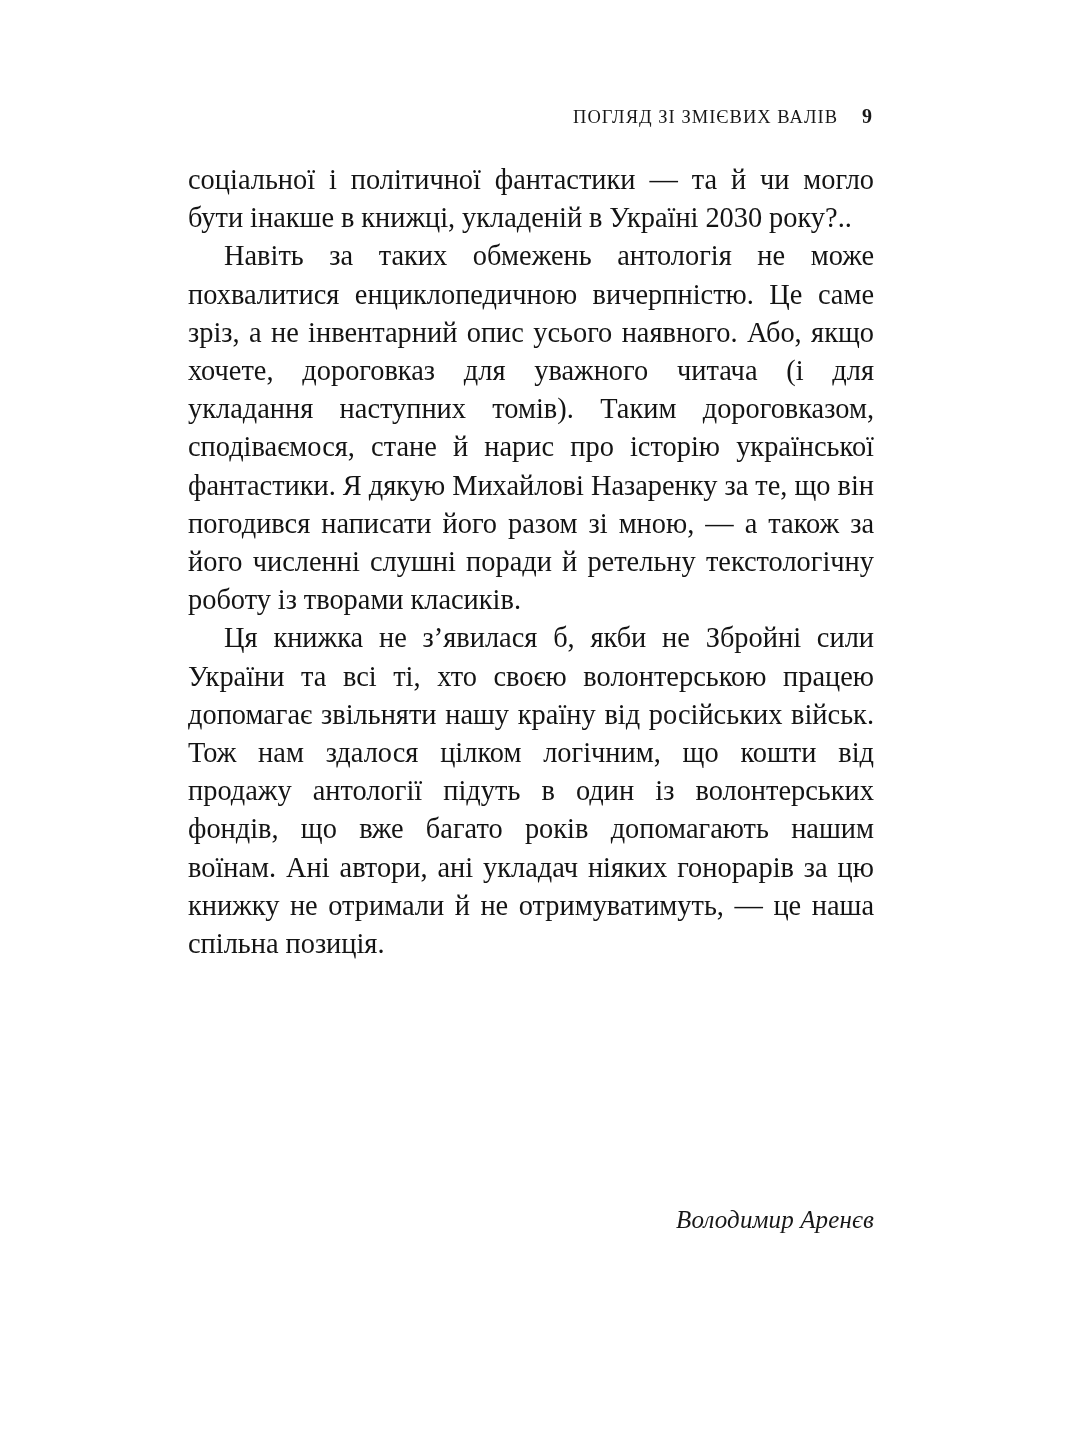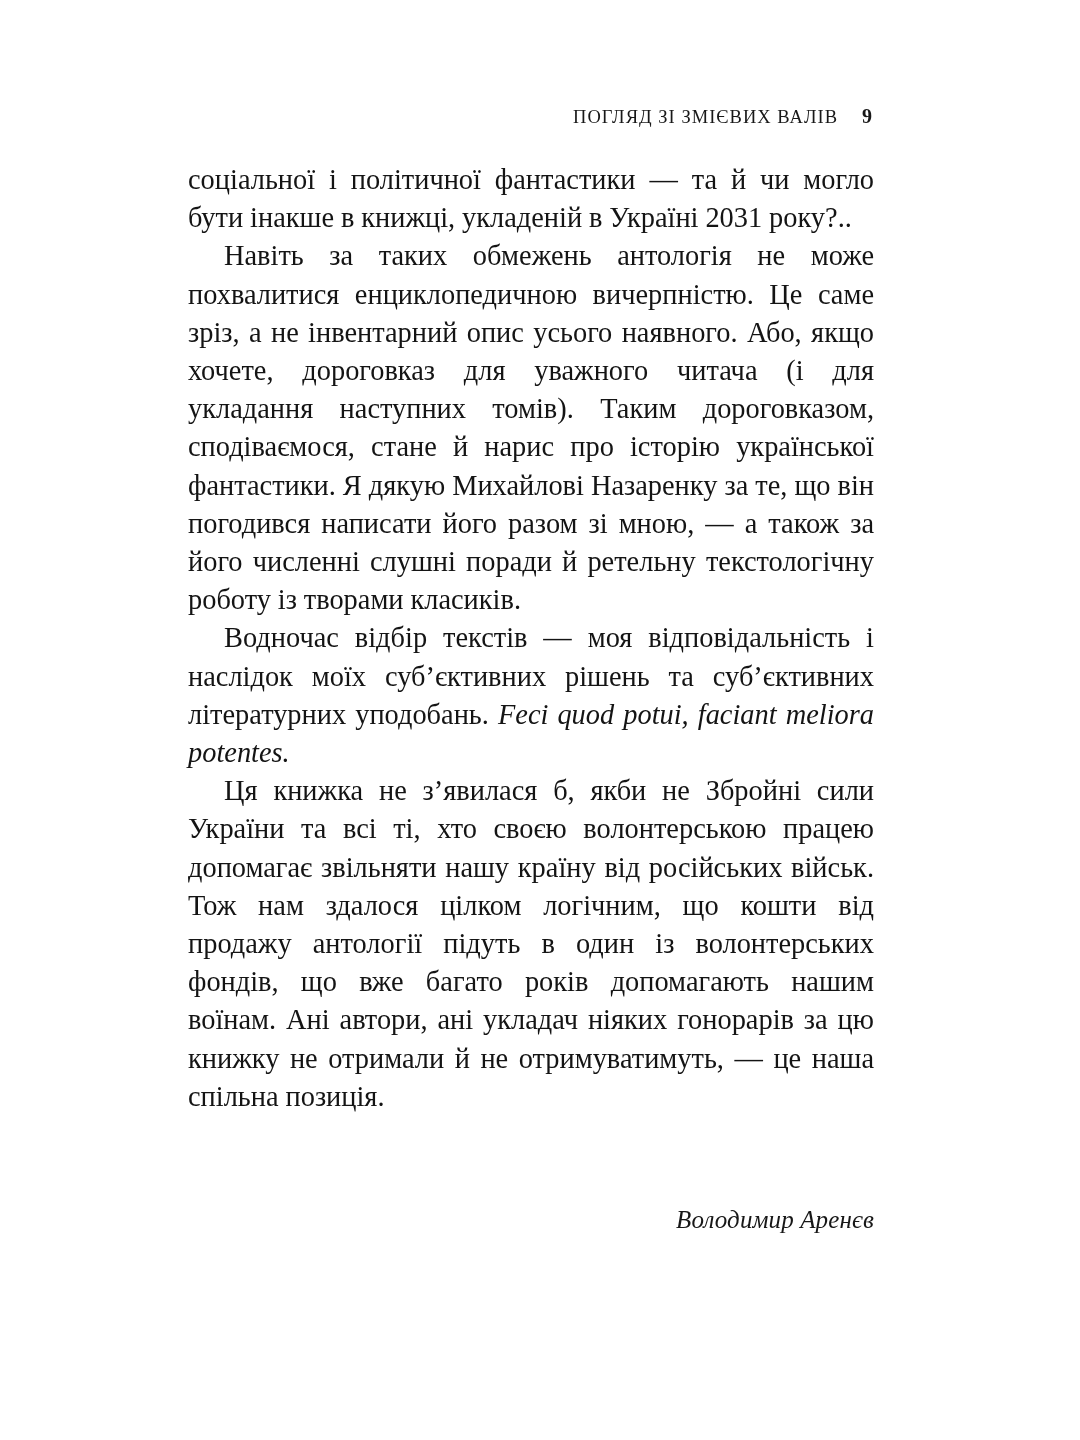--- a/index.html
+++ b/index.html
@@ -96,25 +96,24 @@
 
 <div class="page">
 
   <div class="running-head">
     <span class="running-head-title">Погляд зі Змієвих валів</span>
     <span class="running-head-pageno">9</span>
   </div>
 
   <div class="text-column">
 
-    <p class="para no-indent">соціальної і політичної фантастики — та й чи могло бути інакше в книжці, укладеній в Україні 2031 року?..</p>
+    <p class="para no-indent">соціальної і політичної фантастики — та й чи могло бути інакше в книжці, укладеній в Україні 2030 року?..</p>
 
     <p class="para">Навіть за таких обмежень антологія не може похвалитися енциклопедичною вичерпністю. Це саме зріз, а не інвентарний опис усього наявного. Або, якщо хочете, дороговказ для уважного читача (і для укладання наступних томів). Таким дороговказом, сподіваємося, стане й нарис про історію української фантастики. Я дякую Михайлові Назаренку за те, що він погодився написати його разом зі мною, — а також за його численні слушні поради й ретельну текстологічну роботу із творами класиків.</p>
 
-    <p class="para"><span>Водночас відбір текстів — моя відповідальність і наслідок моїх суб’єктивних рішень та суб’єктивних літературних уподобань. </span><em class="latin">Feci quod potui, faciant meliora potentes.</em></p>
 
     <p class="para">Ця книжка не з’явилася б, якби не Збройні сили України та всі ті, хто своєю волонтерською працею допомагає звільняти нашу країну від російських військ. Тож нам здалося цілком логічним, що кошти від продажу антології підуть в один із волонтерських фондів, що вже багато років допомагають нашим воїнам. Ані автори, ані укладач ніяких гонорарів за цю книжку не отримали й не отримуватимуть, — це наша спільна позиція.</p>
 
 
   </div>
 
   <div class="signature">
     <span>Володимир Аренєв</span>
   </div>
 

